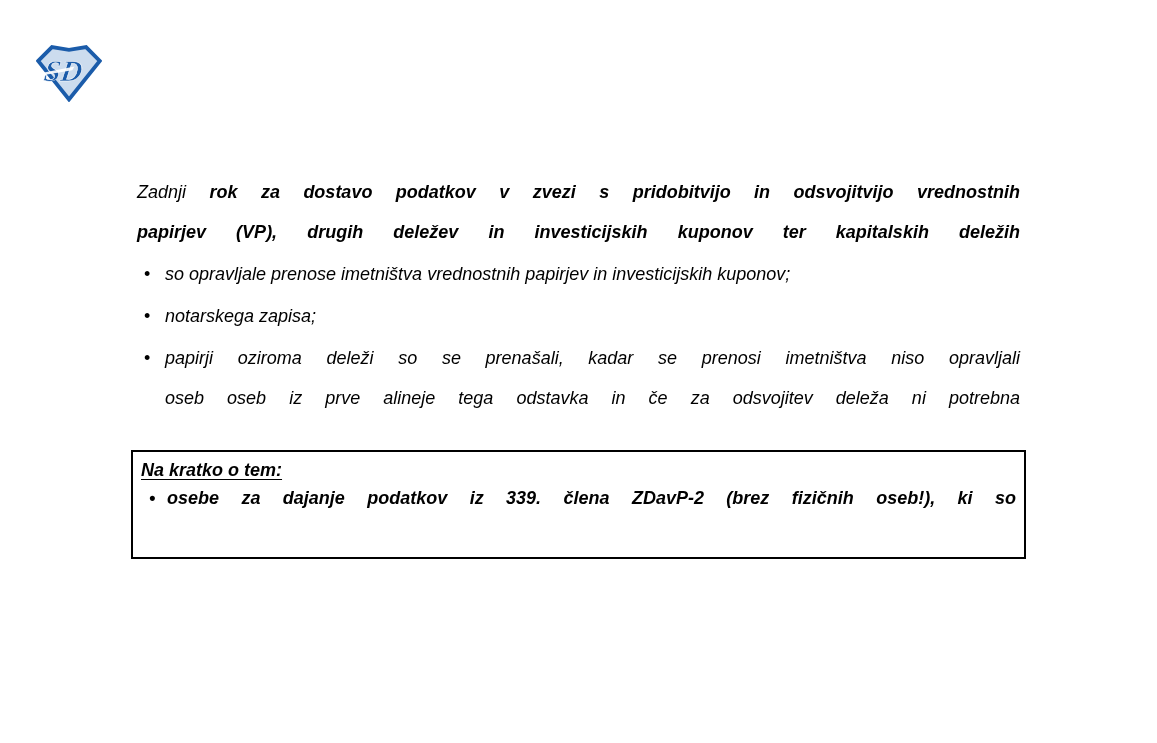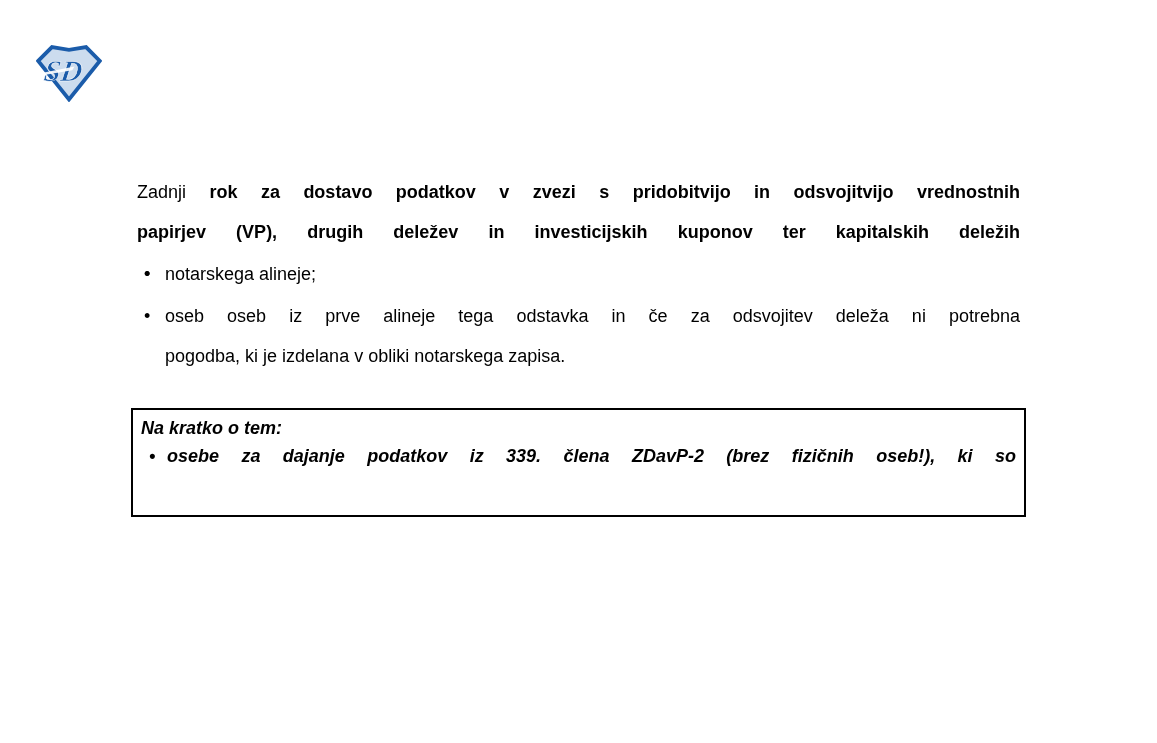--- a/index.html
+++ b/index.html
@@ -26,20 +26,21 @@
     left: 137px;
     top: 172px;
     width: 883px;
     font-size: 18px;
     line-height: 40px;
   }
 
   .line {
     text-align: left;
     white-space: normal;
+    font-style: italic;
   }
   .line.j {
     text-align: justify;
     text-align-last: justify;
   }
   .b { font-weight: bold; }
 
   .bullet-list { margin: 0; padding: 0; }
   .li {
     position: relative;
@@ -61,20 +62,21 @@
     width: 875px;
     border: 2px solid #000000;
     padding: 5px 8px 20px 8px;
     font-size: 18px;
     line-height: 26px;
     font-style: italic;
     font-weight: bold;
     min-height: 80px;
   }
   .info-box .box-title {
+    text-decoration: underline;
     text-underline-offset: 3px;
   }
   .info-box .li {
     padding-left: 26px;
     margin-top: 2px;
   }
   .info-box .li .bullet {
     left: 8px;
     line-height: 26px;
   }
@@ -94,31 +96,32 @@
 
   <div>
     <div class="line j"><span>Zadnji </span><span class="b">rok za dostavo podatkov v zvezi s pridobitvijo in odsvojitvijo vrednostnih</span></div>
     <div class="line j"><span class="b">papirjev (VP), drugih deležev in investicijskih kuponov ter kapitalskih deležih</span></div>
   </div>
 
   <div class="bullet-list">
 
     <div class="li">
       <span class="bullet">•</span>
+      <div class="line">so opravljale prenose imetništva vrednostnih papirjev in investicijskih kuponov;</div>
     </div>
 
     <div class="li">
       <span class="bullet">•</span>
-      <div class="line">notarskega alineje;</div>
+      <div class="line">notarskega zapisa;</div>
     </div>
 
     <div class="li">
       <span class="bullet">•</span>
+      <div class="line j">papirji oziroma deleži so se prenašali, kadar se prenosi imetništva niso opravljali</div>
       <div class="line j">oseb oseb iz prve alineje tega odstavka in če za odsvojitev deleža ni potrebna</div>
-      <div class="line">pogodba, ki je izdelana v obliki notarskega zapisa.</div>
     </div>
 
   </div>
 
   <div class="info-box">
     <div class="box-title">Na kratko o tem:</div>
     <div class="bullet-list">
       <div class="li">
         <span class="bullet">•</span>
         <div class="line j">osebe za dajanje podatkov iz 339. člena ZDavP-2 (brez fizičnih oseb!), ki so</div>

